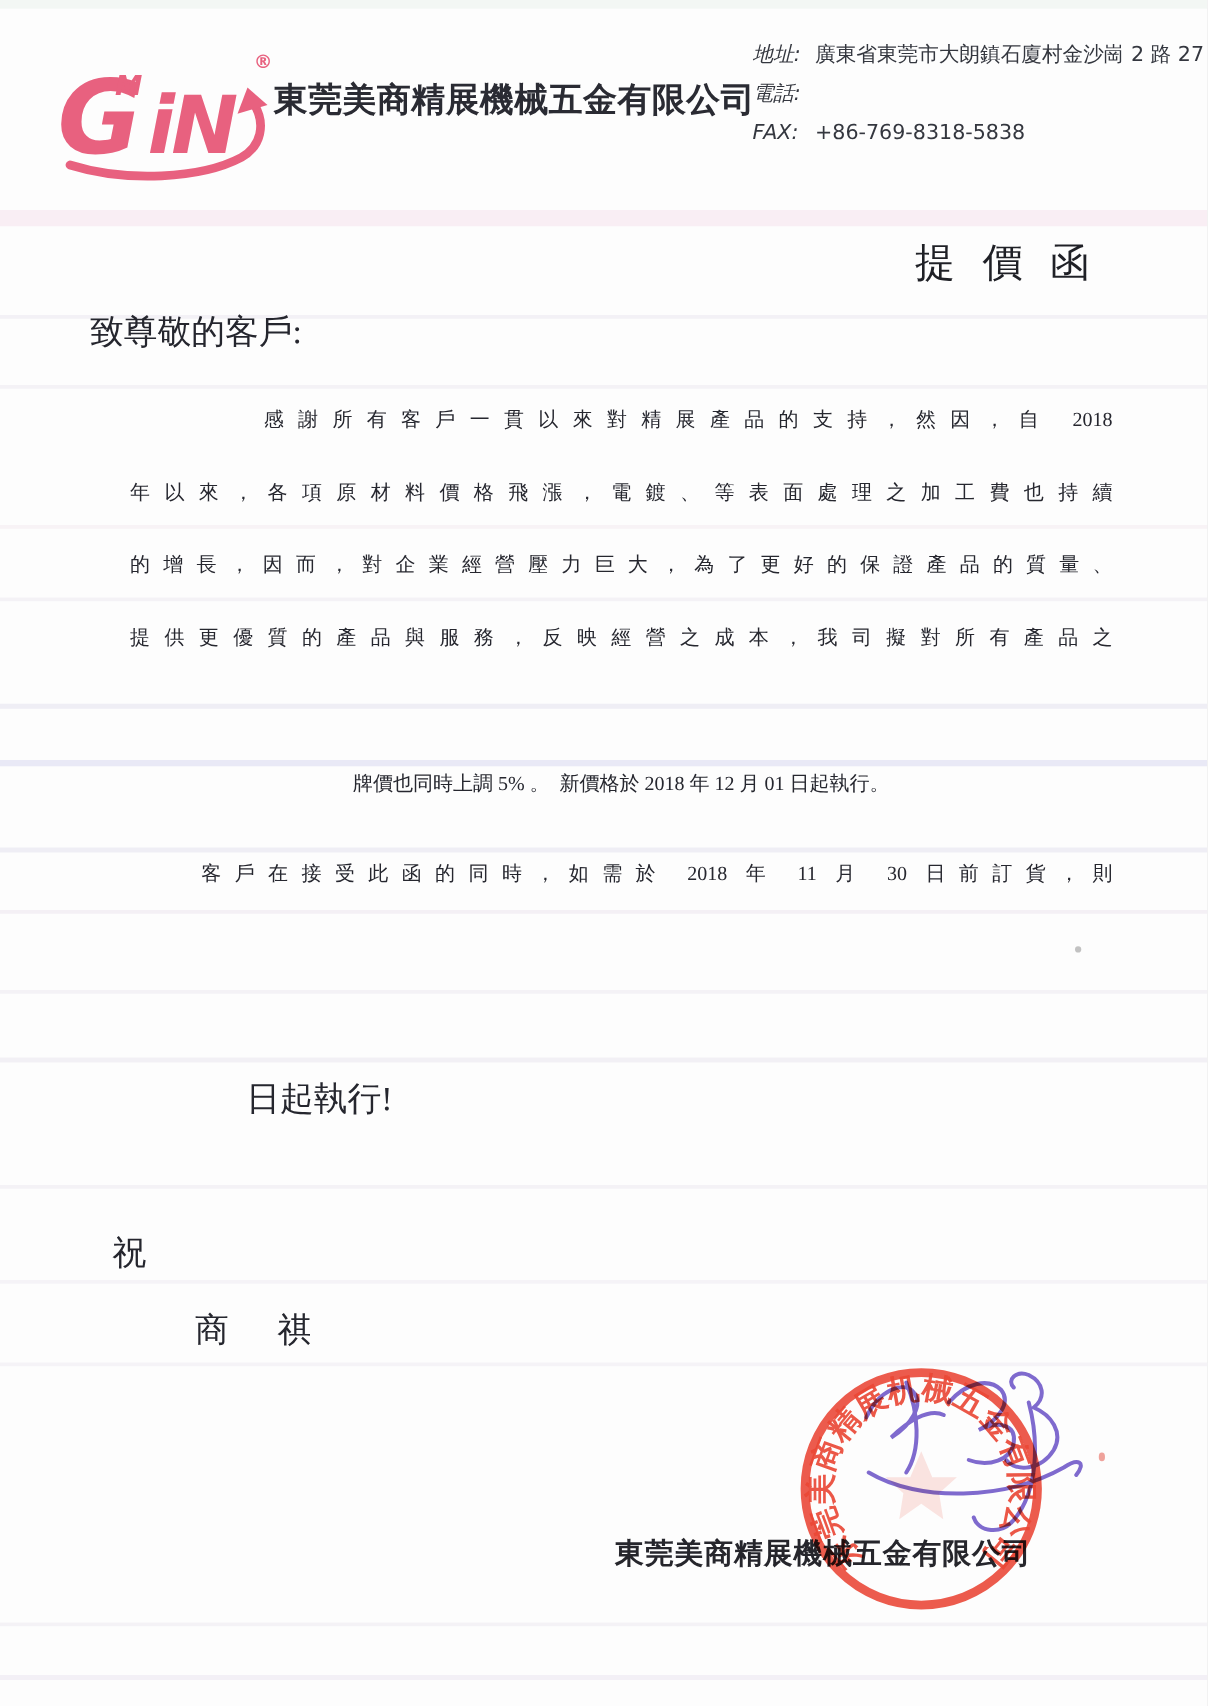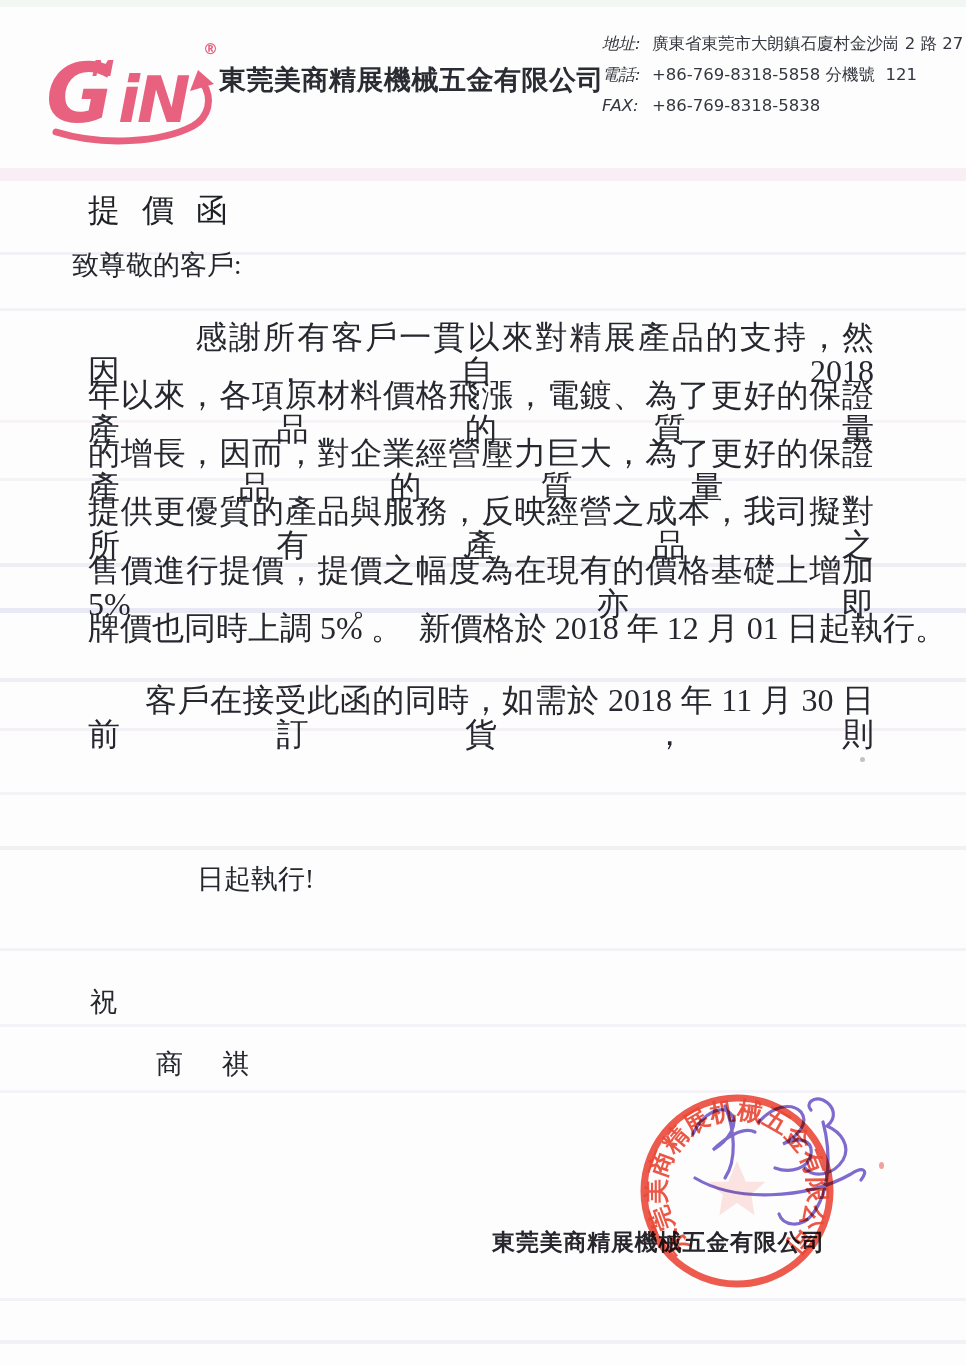--- a/index.html
+++ b/index.html
@@ -19,27 +19,27 @@
     font-size:27px; font-weight:bold; letter-spacing:0.5px;
     color:#2a2b33;
   }
   .contact { position:absolute; left:602px; top:28px; font-family:"DejaVu Sans","Liberation Sans",sans-serif; font-size:16.5px; color:#34373f; }
   .contact-row { display:flex; line-height:31px; white-space:pre; }
   .contact-label { display:inline-block; min-width:50px;font-style:italic; }
 
   
   .title {
     position:absolute; left:88px; top:189px; width:786px;
-    text-align:left; font-size:32px; color:#1f2026;
+    text-align:right; font-size:32px; color:#1f2026;
     word-spacing:10px; letter-spacing:2px; font-weight:500;
   }
   .salutation { position:absolute; left:72px; top:247px; font-size:27px; }
-  .bodyline { position:absolute; left:88px; width:786px; font-size:32px; line-height:34px; color:#26272f; }
+  .bodyline { position:absolute; left:104px; width:786px; font-size:16px; line-height:34px; color:#26272f; }
   .jl { text-align:justify; text-align-last:justify; }
-  .pl { white-space:pre; }
+  .pl { white-space:pre;text-align:center; }
   .closing { position:absolute; left:197px; top:861px; font-size:27px; }
   .wish { position:absolute; left:90px; top:984px; font-size:27px; }
   .regards { position:absolute; left:156px; top:1046px; font-size:27px; white-space:pre; letter-spacing:6px;font-family:Liberation Serif, serif; }
 
   
   .footer-company {
     position:absolute; left:492px; top:1227px; z-index:2;
     font-size:23px; font-weight:bold; letter-spacing:0.8px; color:#26262c;
   }
   .stamp-svg { position:absolute; left:637px; top:1091px; z-index:3; mix-blend-mode:multiply; }
@@ -82,36 +82,34 @@
 
   <div class="header-company">東莞美商精展機械五金有限公司</div>
 
   <div class="contact">
     <div class="contact-row">
       <span class="contact-label">地址:</span>
       <span>廣東省東莞市大朗鎮石廈村金沙崗 2 路 27 號</span>
     </div>
     <div class="contact-row">
       <span class="contact-label">電話:</span>
-      <span>+86-769-8318-5858 分機號  121</span>
     </div>
     <div class="contact-row">
       <span class="contact-label">FAX:</span>
       <span>+86-769-8318-5838</span>
     </div>
   </div>
 
   <div class="title">提 價 函</div>
   <div class="salutation">致尊敬的客戶:</div>
 
   <div class="bodyline jl" style="top:320px;text-indent:107px">感謝所有客戶一貫以來對精展產品的支持，然因，自 2018</div>
-  <div class="bodyline jl" style="top:378px">年以來，各項原材料價格飛漲，電鍍、為了更好的保證產品的質量</div>
+  <div class="bodyline jl" style="top:378px">年以來，各項原材料價格飛漲，電鍍、等表面處理之加工費也持續</div>
   <div class="bodyline jl" style="top:436px">的增長，因而，對企業經營壓力巨大，為了更好的保證產品的質量、</div>
   <div class="bodyline jl" style="top:494px">提供更優質的產品與服務，反映經營之成本，我司擬對所有產品之</div>
-  <div class="bodyline jl" style="top:553px">售價進行提價，提價之幅度為在現有的價格基礎上增加 5% 。亦即</div>
   <div class="bodyline pl" style="top:611px">牌價也同時上調 5% 。  新價格於 2018 年 12 月 01 日起執行。</div>
   <div class="bodyline jl" style="top:683px;text-indent:57px">客戶在接受此函的同時，如需於 2018 年 11 月 30 日前訂貨，則</div>
 
   <div class="closing">日起執行!</div>
   <div class="wish">祝</div>
   <div class="regards">商　祺</div>
 
   <div class="speck" style="left:860px;top:757px;width:5px;height:5px;background:#888;opacity:.5"></div>
   <div class="speck" style="left:879px;top:1162px;width:5px;height:7px;background:#e4574a;opacity:.55"></div>
 

